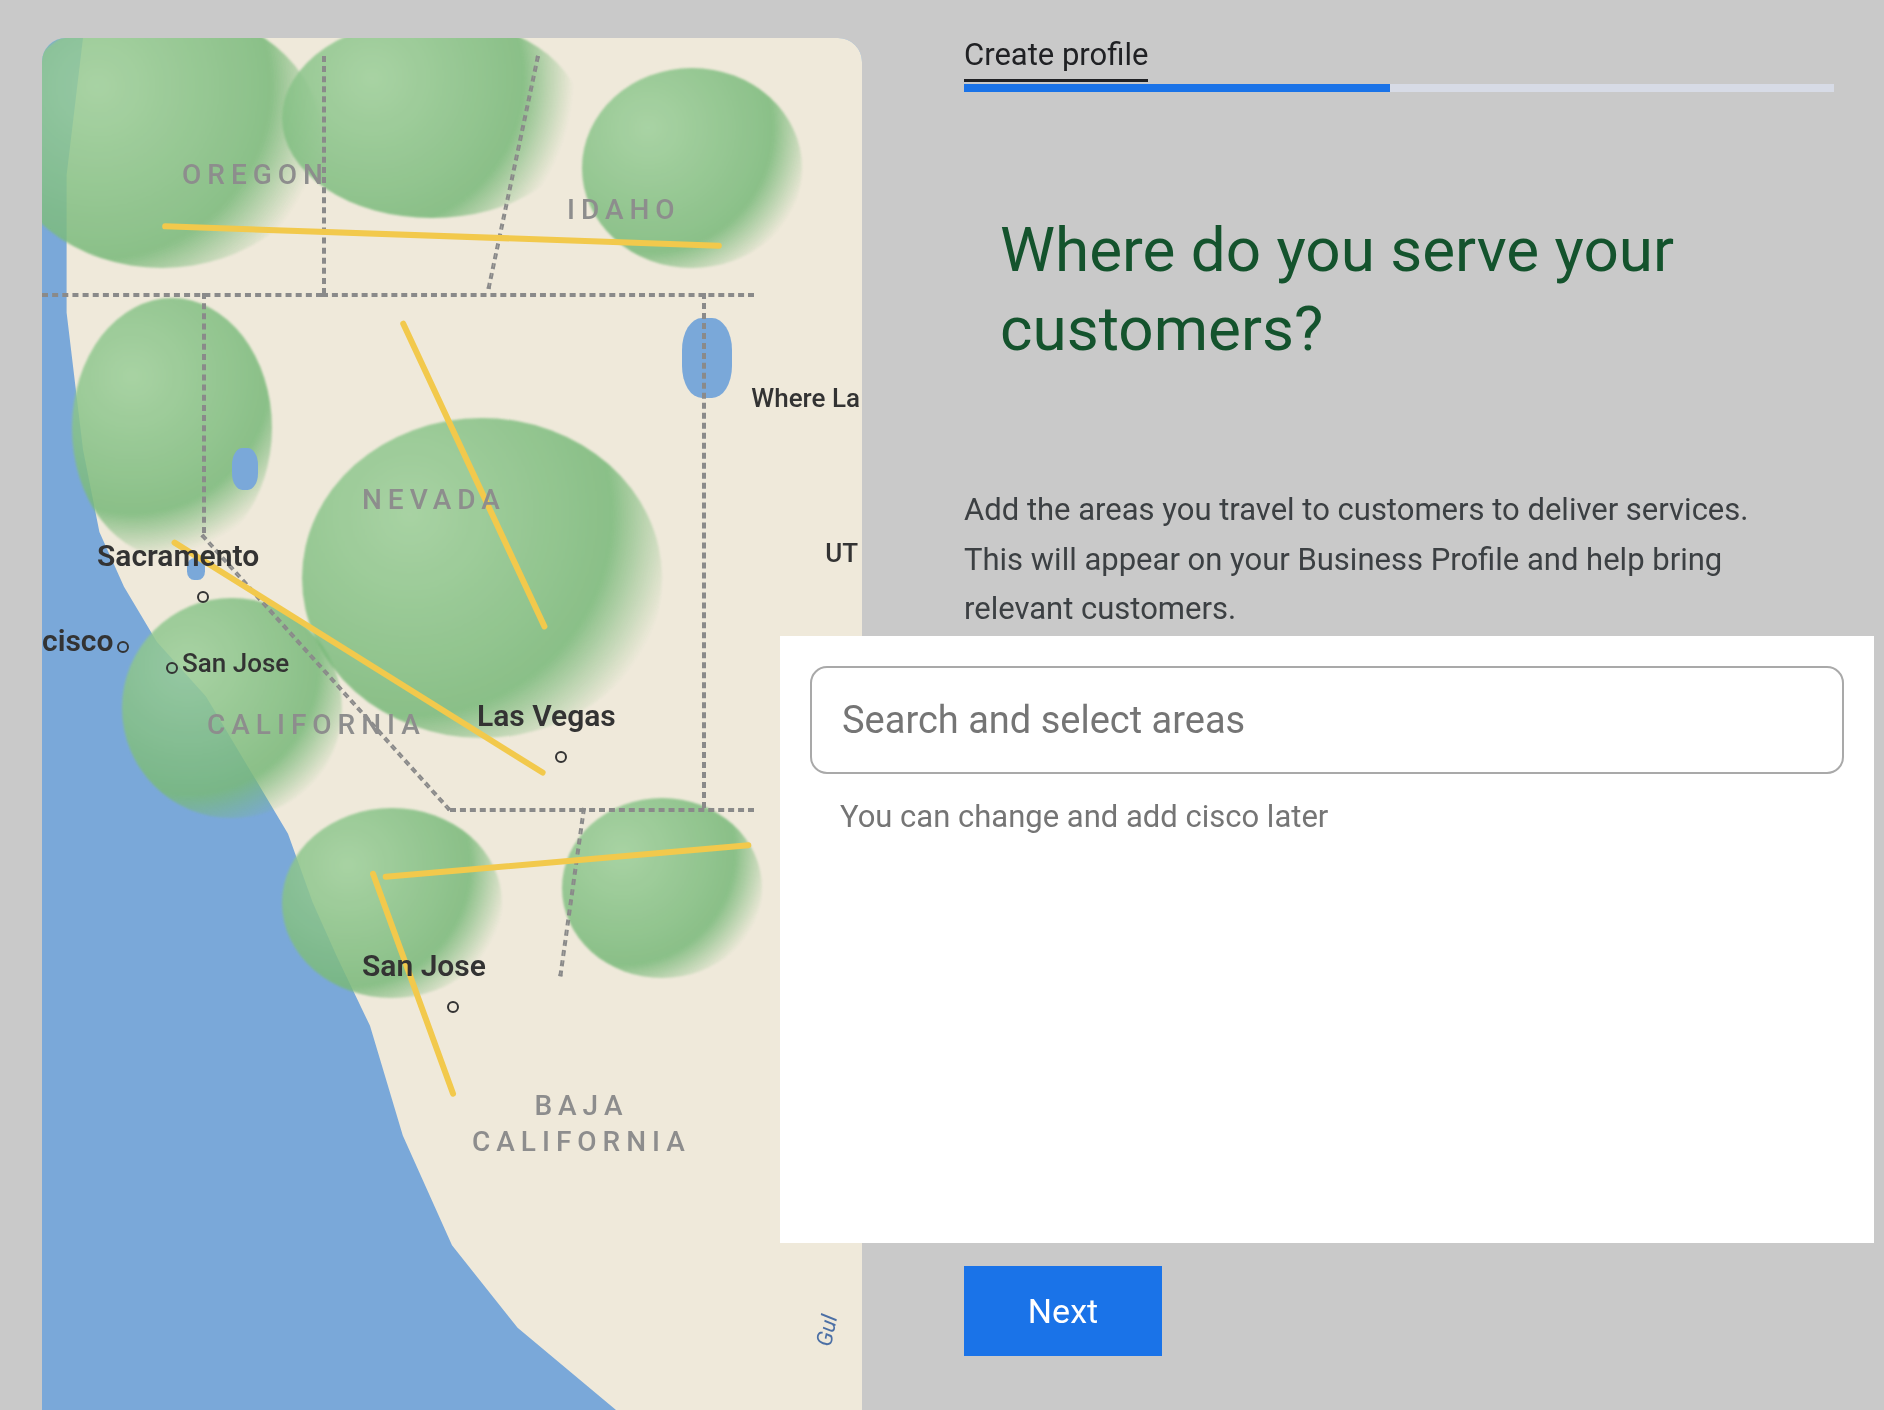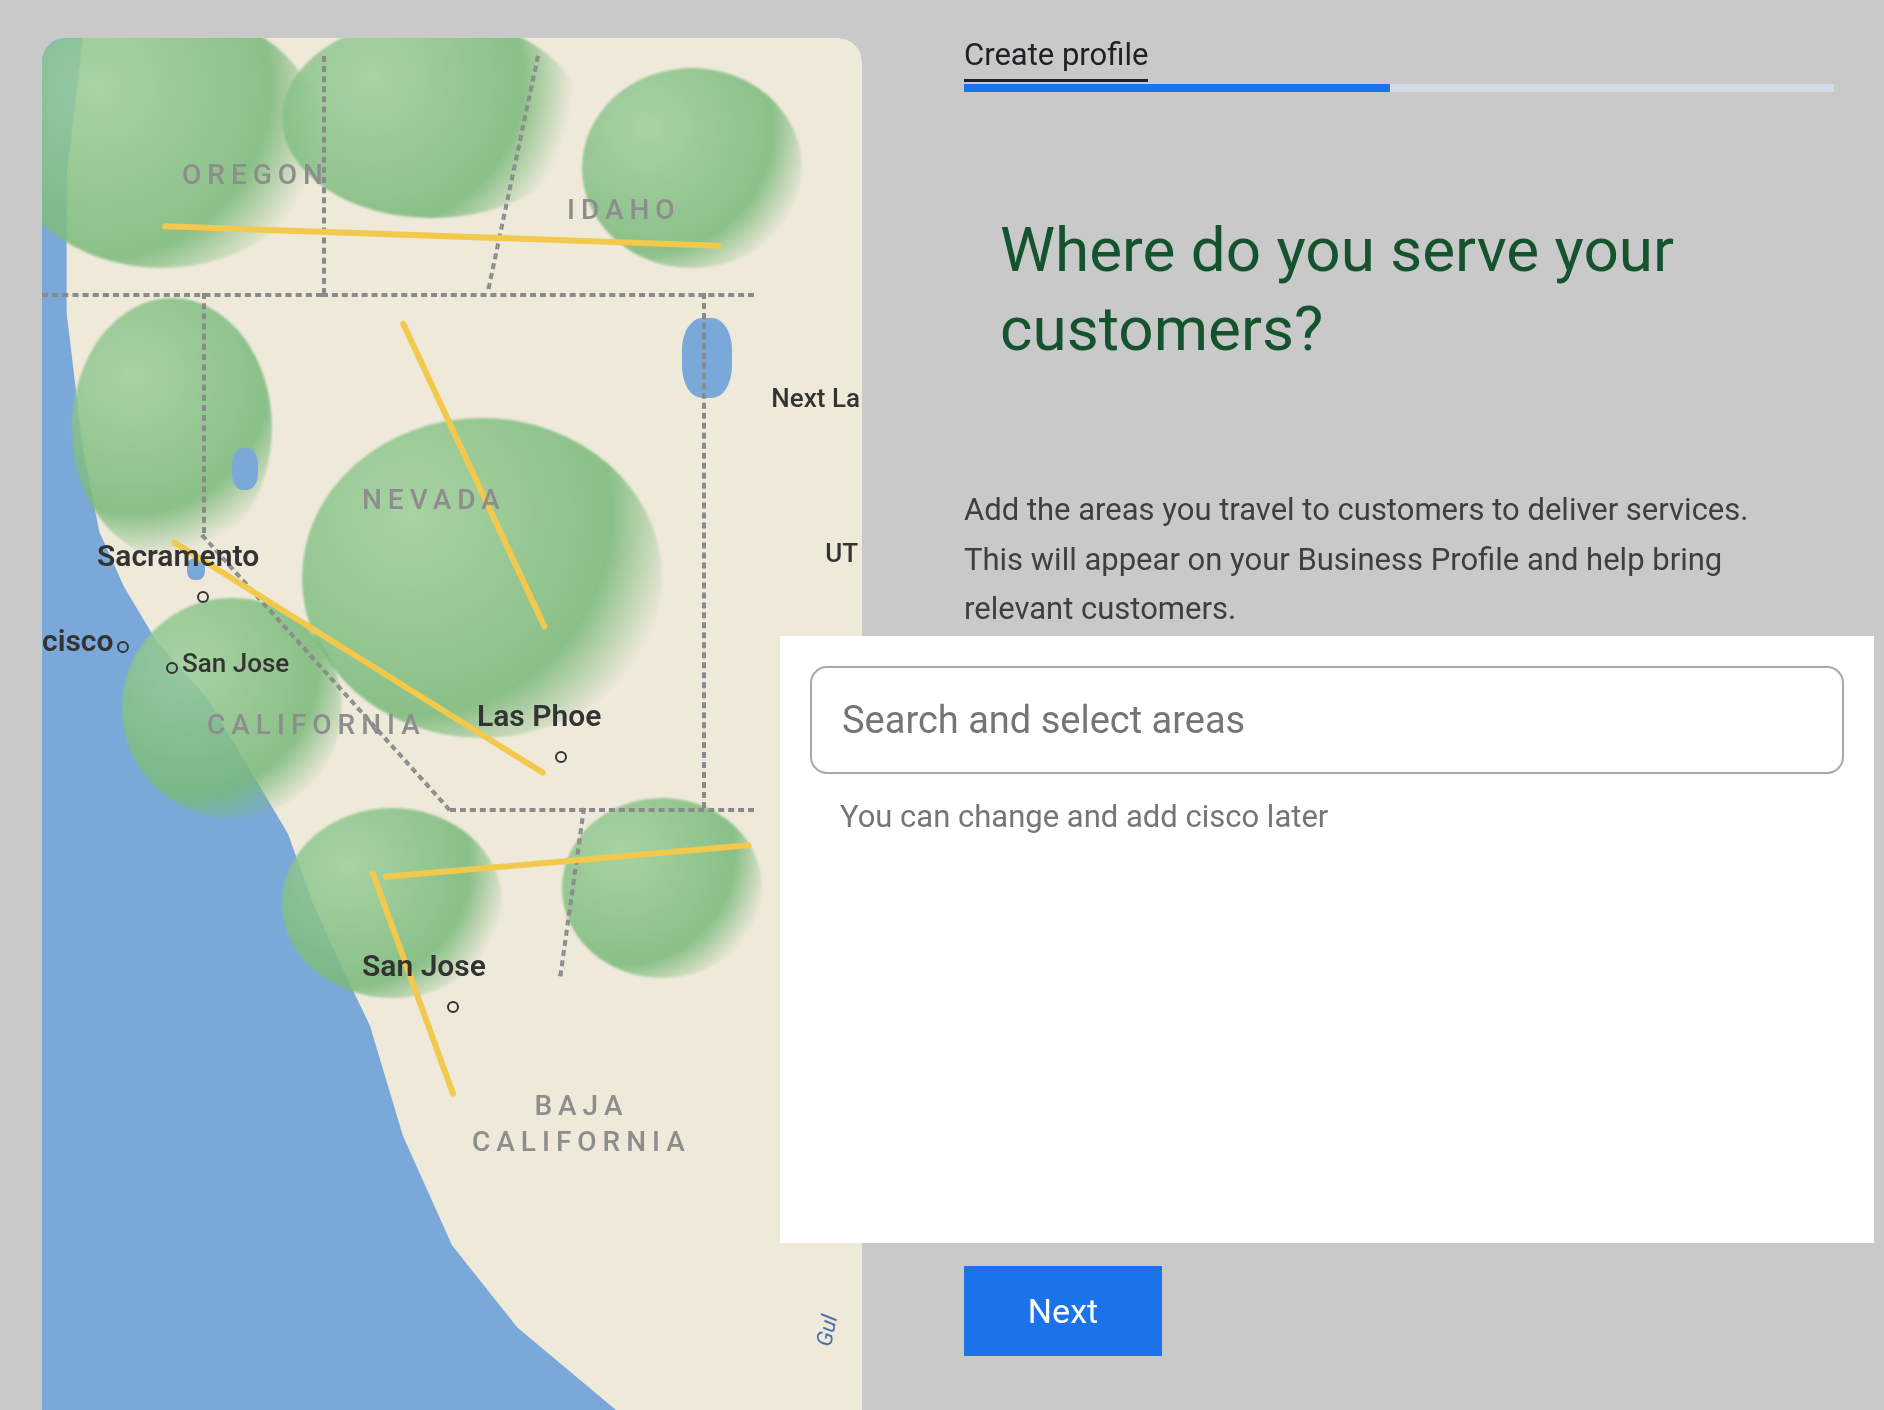--- a/index.html
+++ b/index.html
@@ -231,30 +231,30 @@
   <div class="road" style="left:340px;top:820px;width:370px;transform:rotate(-5deg)"></div>
   <div class="road" style="left:330px;top:830px;width:240px;transform:rotate(70deg);transform-origin:left center"></div>
   <div class="road" style="left:360px;top:280px;width:340px;transform:rotate(65deg);transform-origin:left center"></div>
 
   <span class="state-label" style="left:140px;top:120px">OREGON</span>
   <span class="state-label" style="left:525px;top:155px">IDAHO</span>
   <span class="state-label" style="left:320px;top:445px">NEVADA</span>
   <span class="state-label" style="left:165px;top:670px">CALIFORNIA</span>
   <span class="state-label" style="left:430px;top:1050px;text-align:center;line-height:1.3">BAJA<br>CALIFORNIA</span>
 
-  <span class="city small" style="right:2px;top:345px">Next La</span>
+  <span class="city small" style="right:2px;top:345px">Where La</span>
   <span class="city small" style="right:4px;top:500px">UT</span>
   <span class="city small" style="right:4px;top:830px">ARI.</span>
   <span class="city" style="right:2px;top:910px">Jose</span>
   <span class="city" style="left:0px;top:585px"><span>cisco</span><span class="dot"></span></span>
   <span class="gulf" style="right:20px;top:1280px">Gul</span>
 
   <span class="city" style="left:55px;top:500px"><span>Sacramento</span><br><span class="dot" style="margin-left:100px"></span></span>
   <span class="city small" style="left:120px;top:610px"><span class="dot"></span><span>San Jose</span></span>
-  <span class="city" style="left:435px;top:660px"><span>Las Phoe</span><br><span class="dot" style="margin-left:78px"></span></span>
+  <span class="city" style="left:435px;top:660px"><span>Las Vegas</span><br><span class="dot" style="margin-left:78px"></span></span>
   <span class="city" style="left:320px;top:910px"><span>San Jose</span><br><span class="dot" style="margin-left:85px"></span></span>
 </div>
 
 <div class="step-label">Create profile</div>
 <div class="progress-track">
   <div class="progress-fill" id="progress-fill" style="width: 49%;"></div>
 </div>
 
 <h1 class="heading">Where do you serve your customers?</h1>
 <p class="subtext">Add the areas you travel to customers to deliver services. This will appear on your Business Profile and help bring relevant customers.</p>

